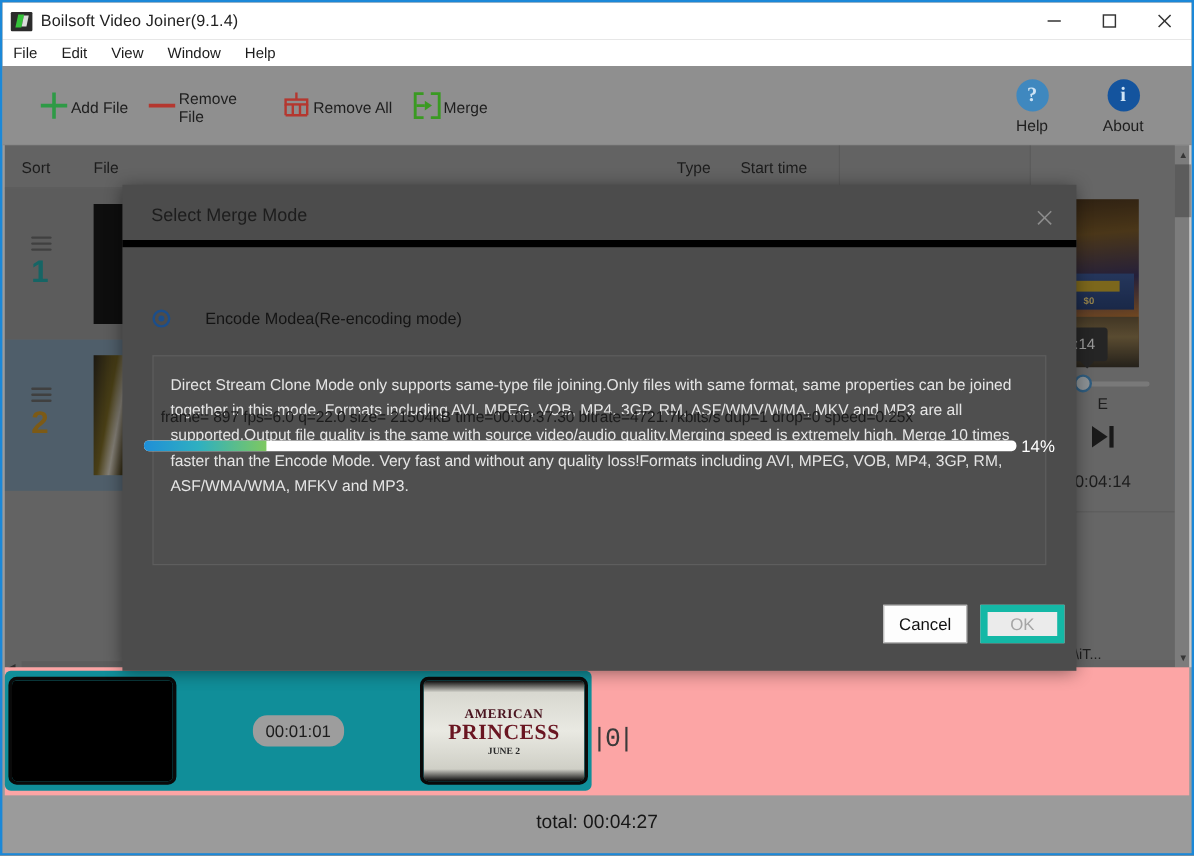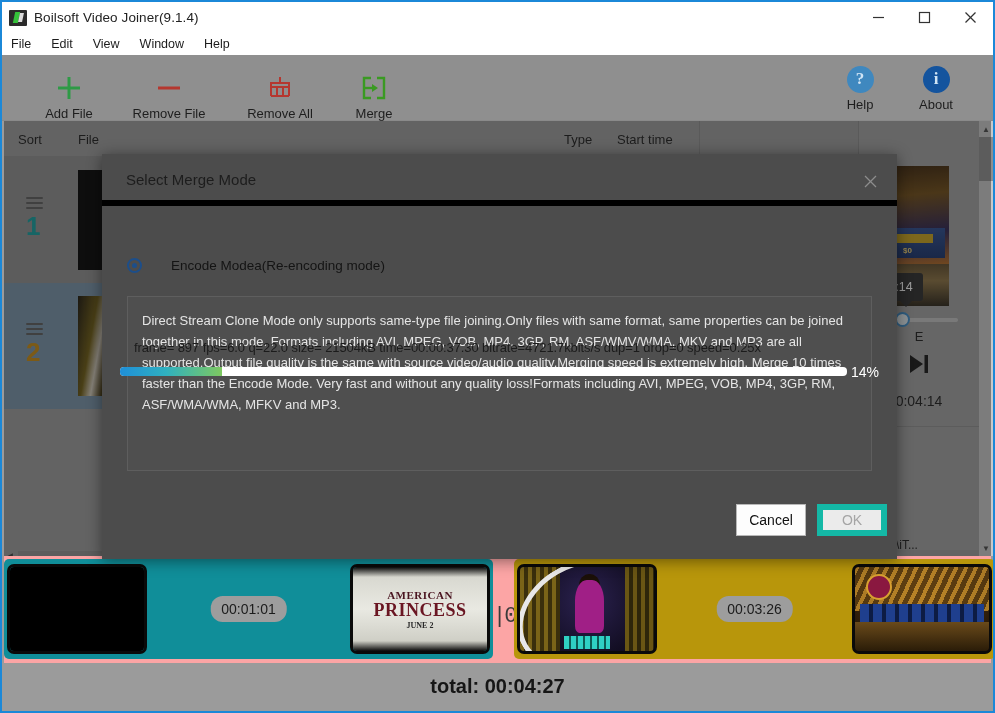--- a/index.html
+++ b/index.html
@@ -49,21 +49,21 @@
   .menu-item { font-size: 12.5px; color: #1c1c1c; padding: 2px 9px 2px 2px; margin-right: 9px; }
 
   
   .toolbar {
     position: absolute; top: 53px; left: 0; right: 0; height: 66px;
     background: #8f8f8f;
     border-bottom: 1px solid #8a8a8a;
   }
   .tb-item {
     position: absolute; top: 0; height: 66px; width: 96px;
-    display: flex; flex-direction: column; align-items: center; justify-content: flex-end;
+    display: flex; flex-direction: row; align-items: center; justify-content: center;
   }
   .tb-glyph { height: 30px; display:flex; align-items:center; justify-content:center; }
   .tb-label { font-size: 13px; color: #1e1e1e; margin-top: 3px; }
   .tb-right {
     position: absolute; top: 0; height: 66px; width: 80px;
     display: flex; flex-direction: column; align-items: center; justify-content: center;
   }
   .circ-ico {
     width: 27px; height: 27px; border-radius: 50%;
     display: flex; align-items: center; justify-content: center;
@@ -182,21 +182,21 @@
   .art-set .panelsrow { position:absolute; left:4%; right:4%; top:44%; height:22%;
              background: repeating-linear-gradient(90deg,#1f3f8e 0 9px,#0d1c44 9px 13px);}
   .art-set .logo { position:absolute; left:8%; top:8%; width:26px; height:26px;
              border-radius:50%; background:#8a1840; border:2px solid #d8a030;}
   .art-set .stagefloor { position:absolute; left:0; right:0; bottom:0; height:34%;
              background: linear-gradient(180deg,#6a4a1a,#2a1c08);}
 
   
   .footer { position:absolute; left:2px; right:2px; bottom:2px; height:46px;
             background:#9b9b9b; display:flex; align-items:center; justify-content:center; }
-  .footer-text { font-size:20px; font-weight:bold; color:#161616; }
+  .footer-text { font-size:16px; font-weight:normal; color:#161616; }
 
   
   .scrim { position:absolute; left:2px; top:119px; right:2px; bottom:155px;
            background:rgba(30,30,30,0.45); }
 
   
   .dialog { position:absolute; left:100px; top:152px; width:795px; height:405px;
             background:#4c4c4c; box-shadow:0 2px 14px rgba(0,0,0,.45); }
   .dlg-head { position:relative; height:52px; border-bottom:6px solid #000000; }
   .dlg-title { position:absolute; left:24px; top:17px; font-size:15px; color:#1d1d1d; }
@@ -410,41 +410,20 @@
           <div class="l1">AMERICAN</div>
           <div class="l2">PRINCESS</div>
           <div class="l3">JUNE 2</div>
         </div>
       </div>
       <div class="ct">00:01:01</div>
     </div>
 
     <div class="sep-icon" style="left:489px">|0|</div>
 
-    <div class="clip" style="left:510px;width:481px;background:#b8960b">
-      <div class="th left">
-        <div class="art-host">
-            <div class="cols"></div>
-            <div class="cols2"></div>
-            <div class="arcl"></div>
-            <div class="hair"></div>
-            <div class="dress"></div>
-            <div class="pod"></div>
-          </div>
-      </div>
-      <div class="th right">
-        <div class="art-set">
-            <div class="chev"></div>
-            <div class="stagefloor"></div>
-            <div class="panelsrow"></div>
-            <div class="logo"></div>
-          </div>
-      </div>
-      <div class="ct">00:03:26</div>
-    </div>
   </div>
 
   <div class="footer">
     <div class="footer-text">total: 00:04:27</div>
   </div>
 
   <div class="scrim"></div>
 
   <div class="dialog">
     <div class="dlg-head">

